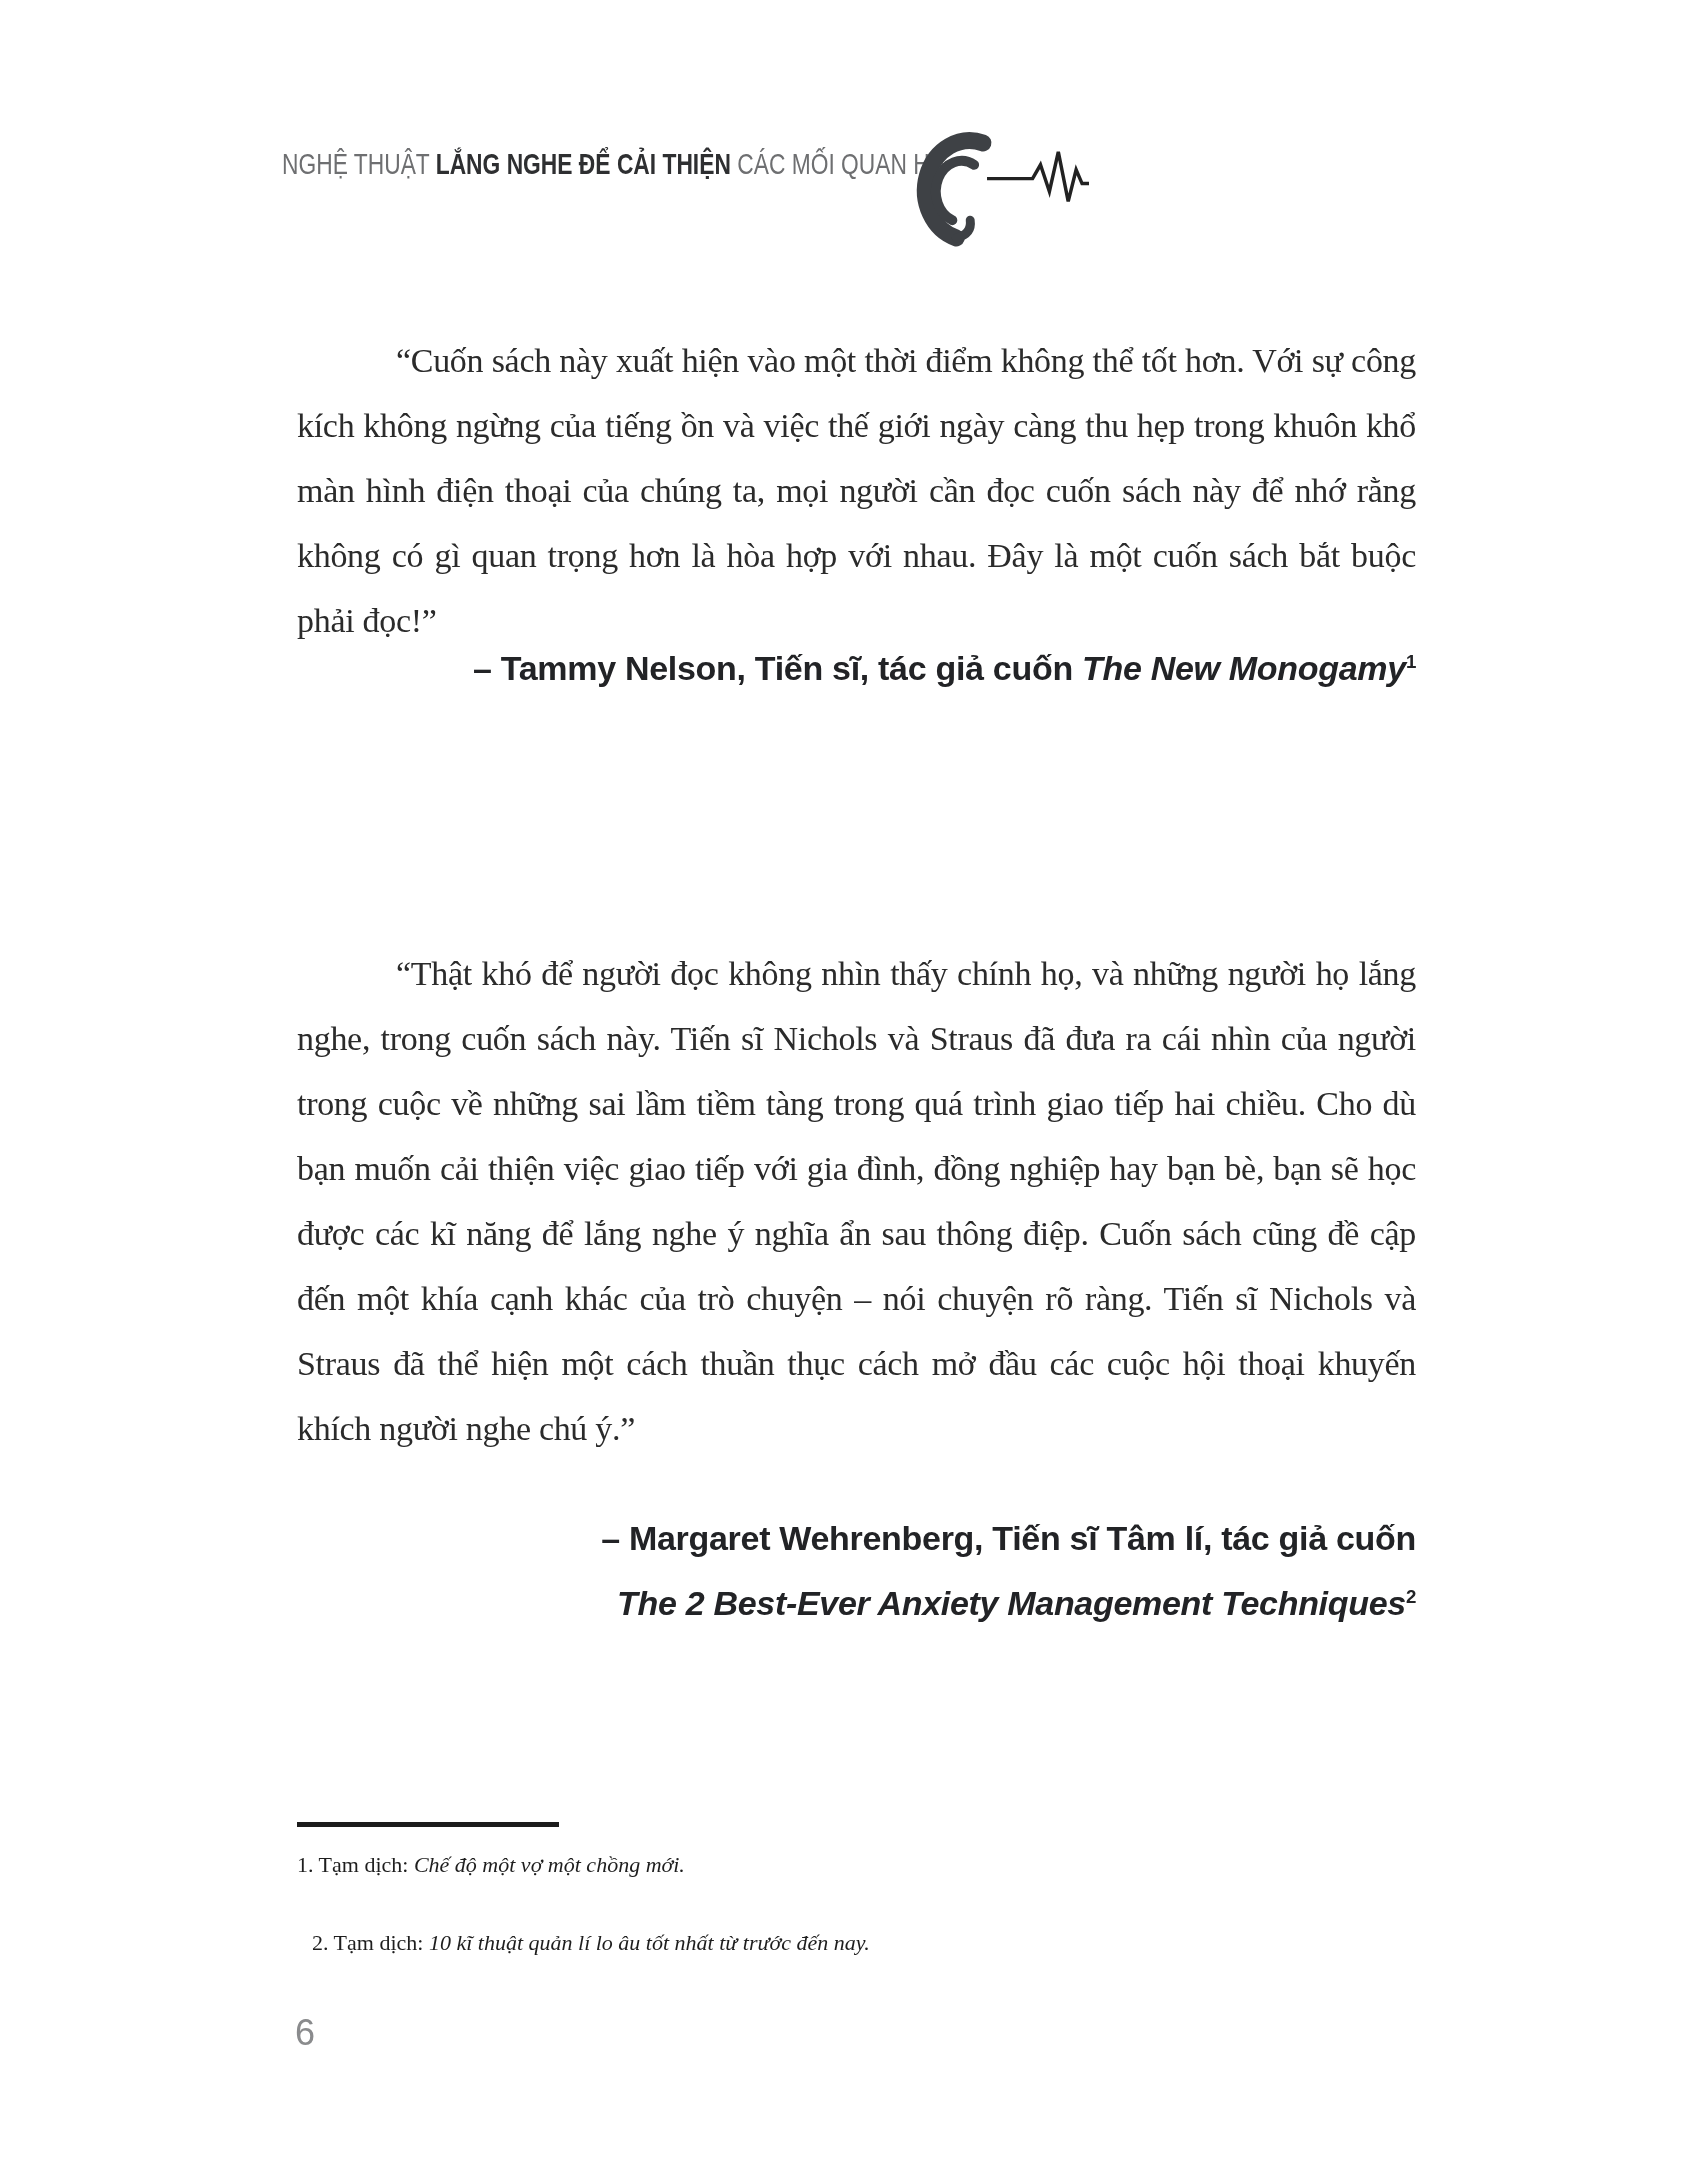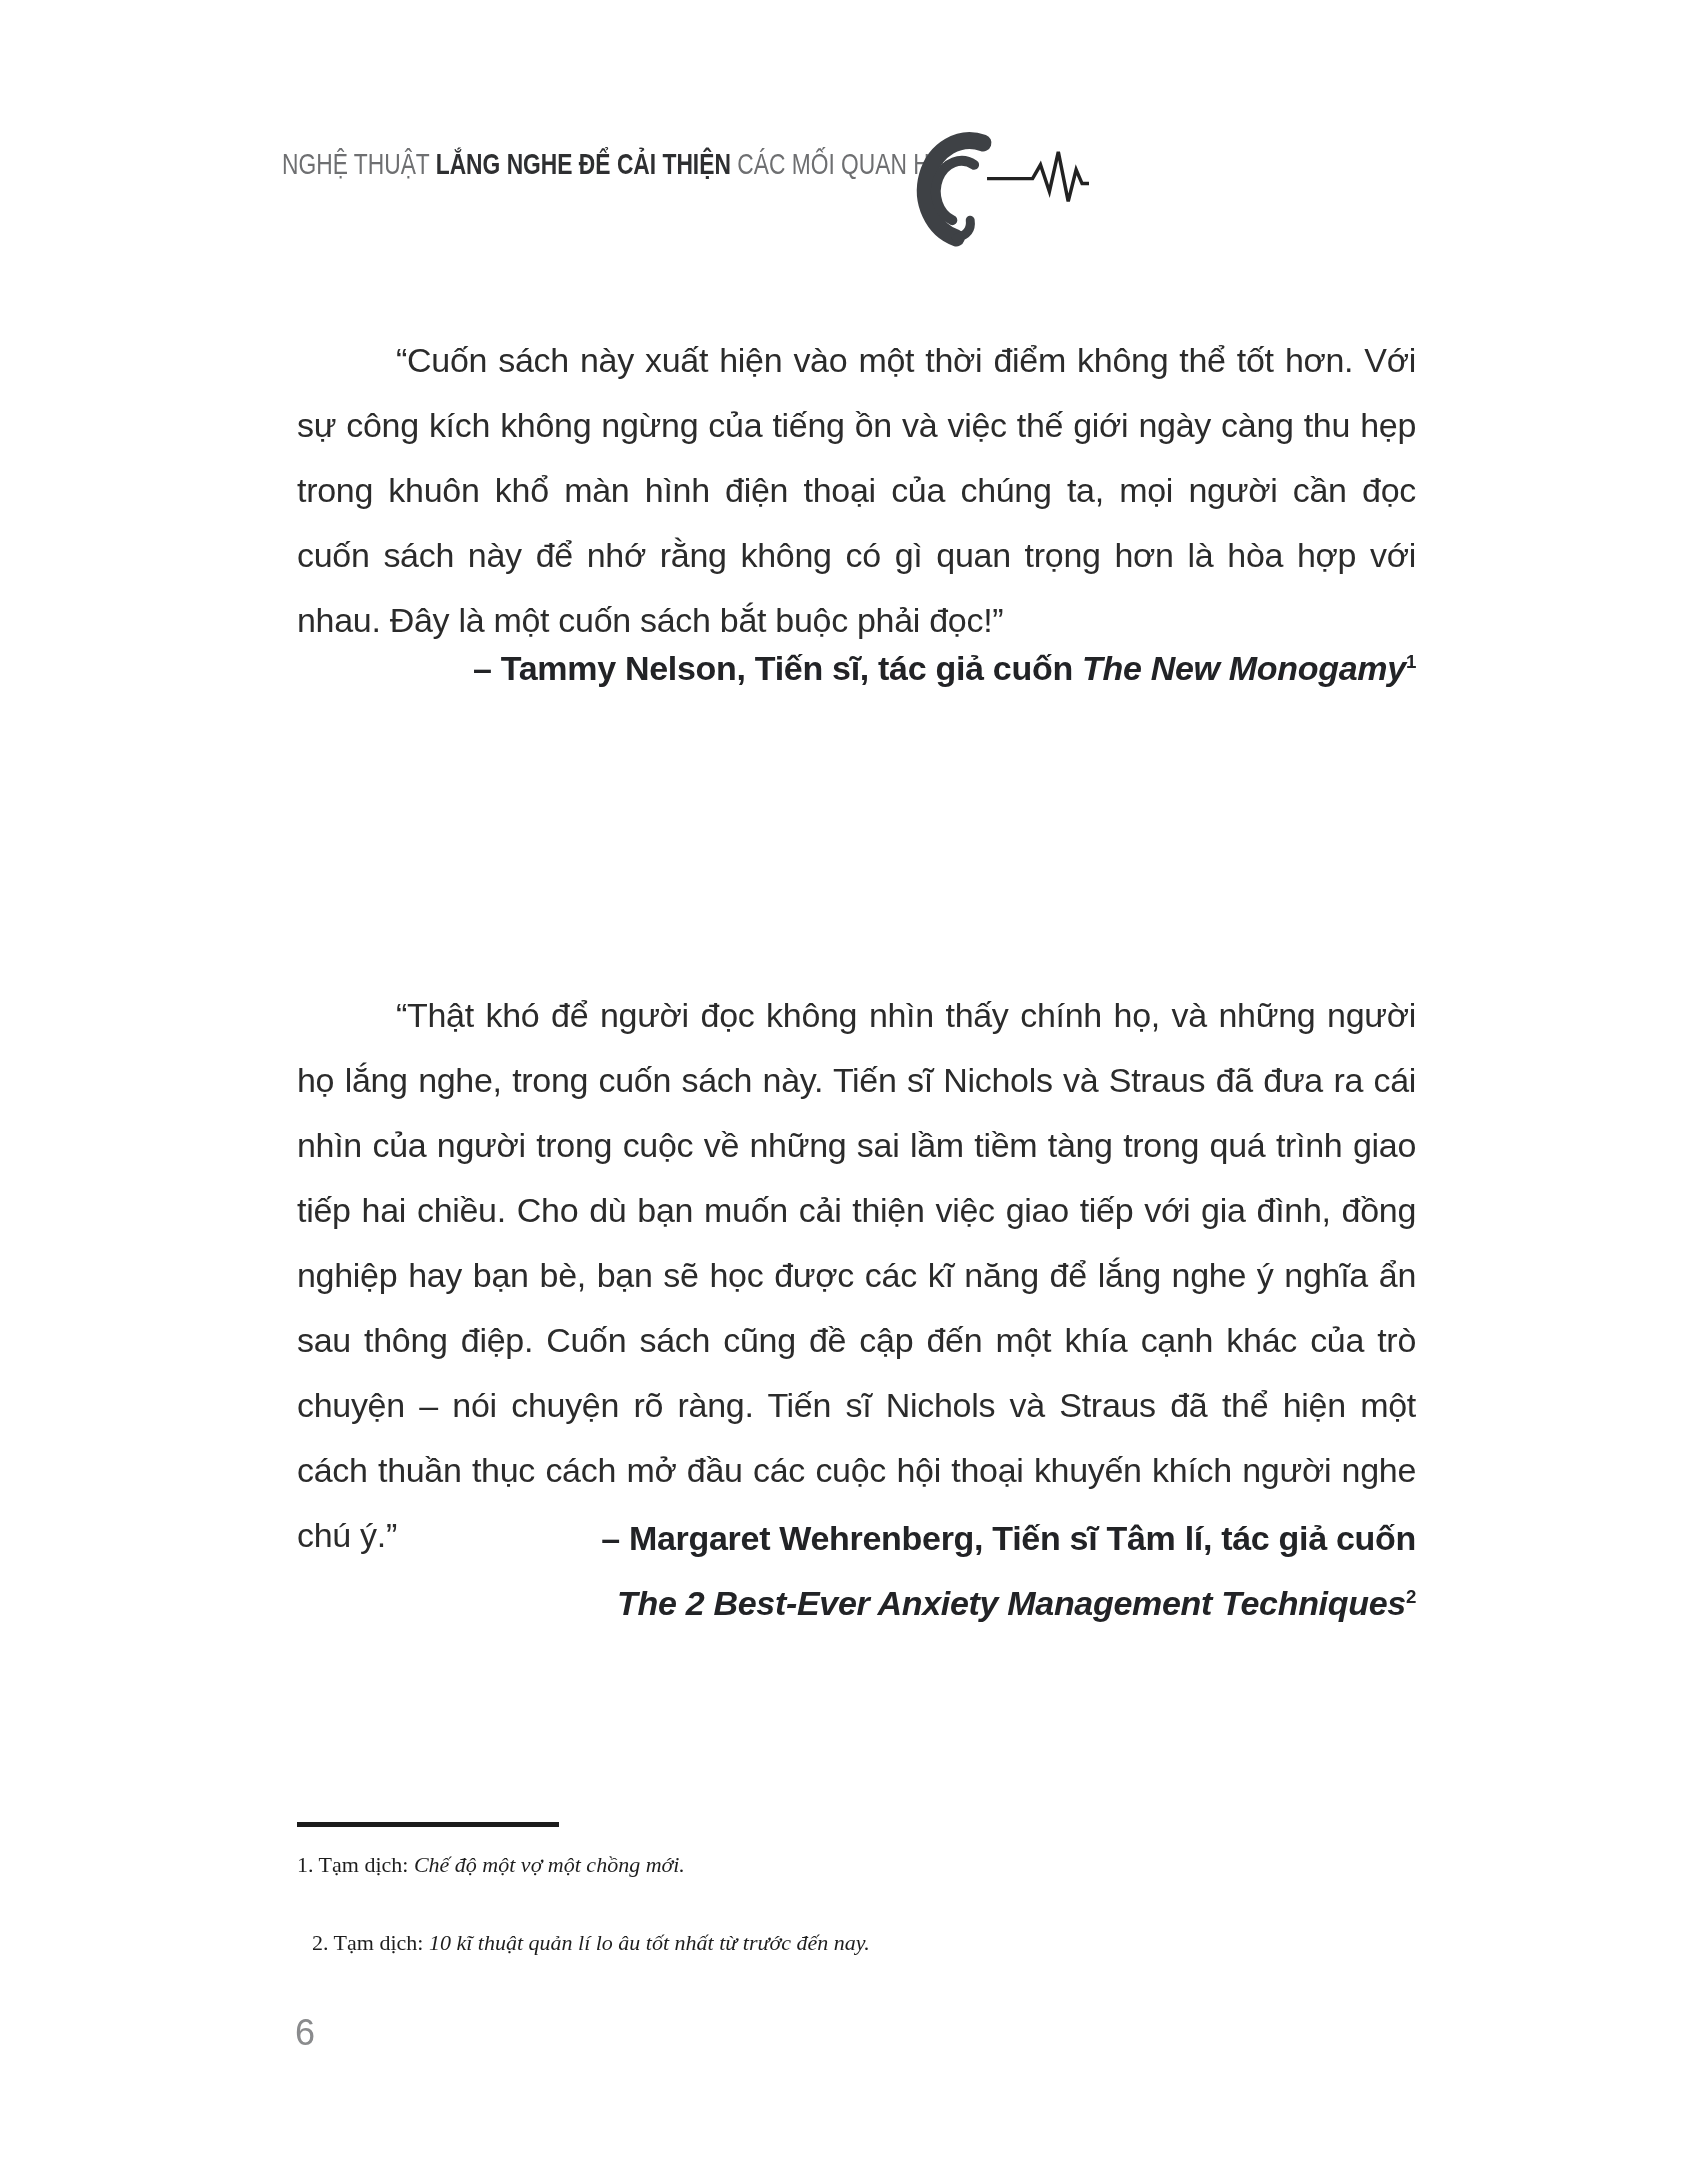--- a/index.html
+++ b/index.html
@@ -18,24 +18,24 @@
   }
   .hdr-light{color:#6e6f71;font-weight:400;}
   .hdr-bold{color:#2e2f31;font-weight:700;}
 
   .ear-icon{position:absolute;left:891px;top:117px;width:198px;height:149px;}
 
   
   .quote{
     position:absolute;left:297px;width:1119px;
     font-size:34px;line-height:65px;letter-spacing:-0.3px;
-    text-align:justify;text-indent:99px;color:#2b2b2b;
+    text-align:justify;text-indent:99px;color:#2b2b2b;font-family:Liberation Serif, serif;
   }
   .quote1{top:294px;}
-  .quote2{top:949px;}
+  .quote2{top:907px;}
 
   .attribution{
     position:absolute;left:297px;width:1119px;
     font-size:34px;line-height:65px;font-weight:700;
     text-align:right;color:#222326;letter-spacing:-0.3px;
   }
   .attr1{top:636px;}
   .attr2{top:1506px;}
   .attr-prefix-block{display:block;}
   .book-title{font-style:italic;}

